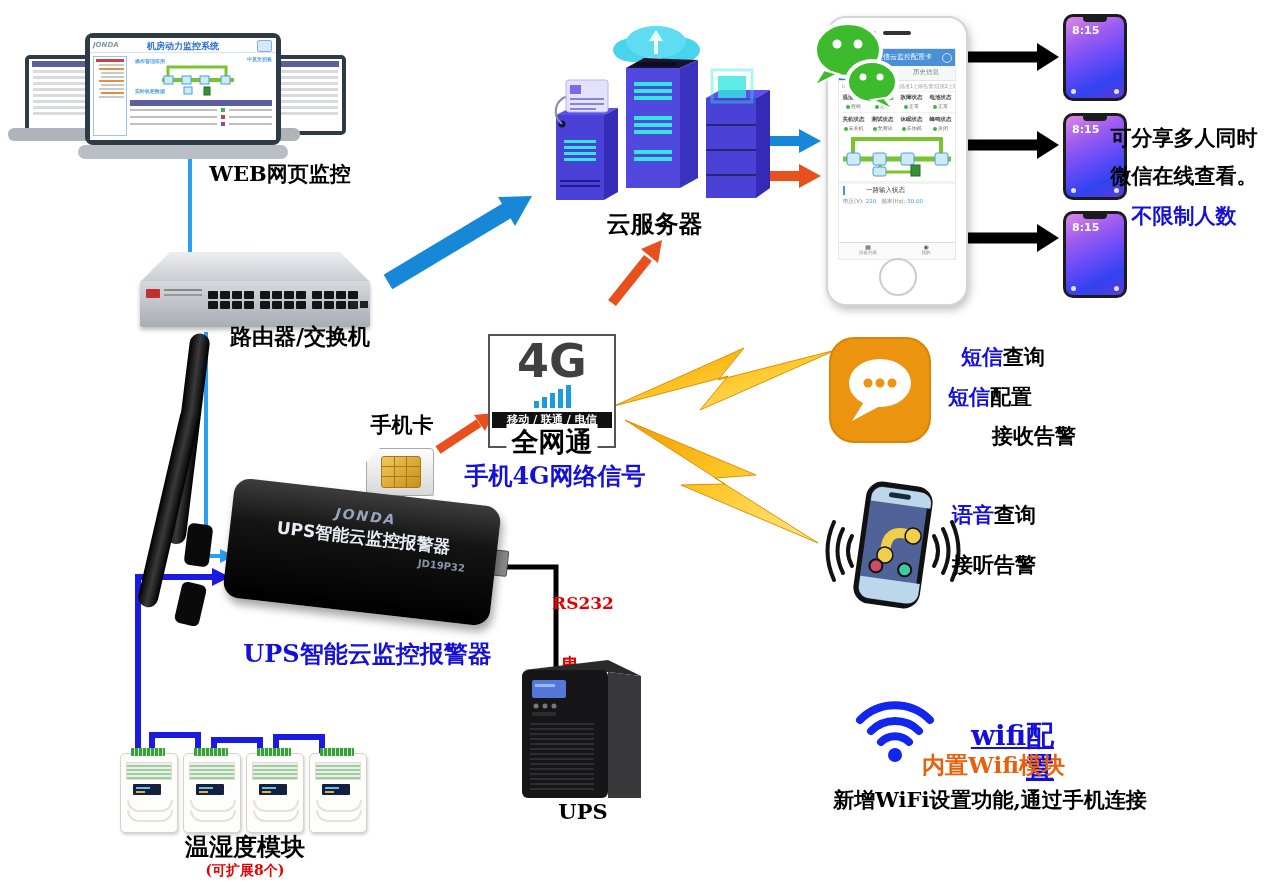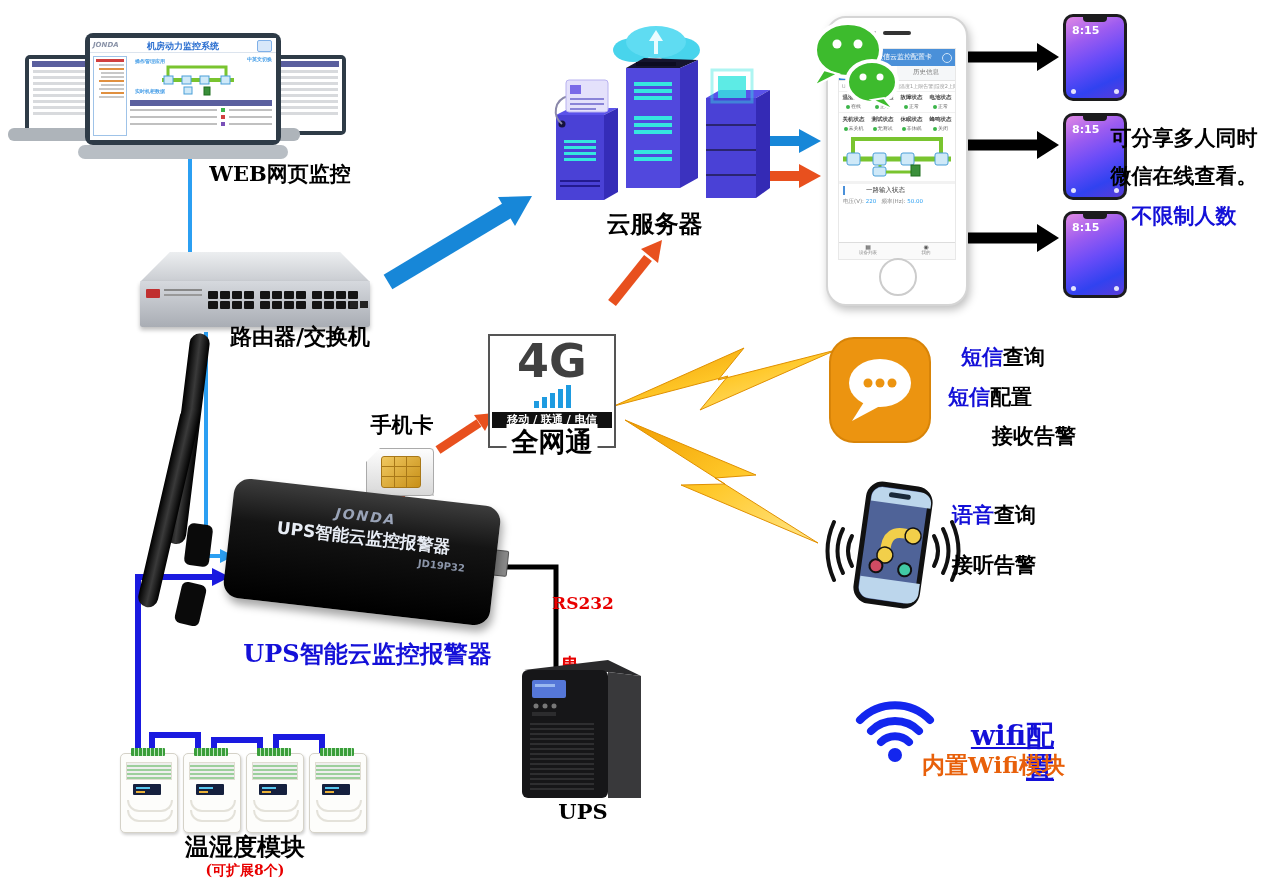--- a/index.html
+++ b/index.html
@@ -264,20 +264,21 @@
     <div style="display:flex;align-items:flex-end;justify-content:center;gap:3px;height:24px;">
       <div style="width:5px;height:7px;background:#1e9be0;"></div>
       <div style="width:5px;height:11px;background:#1e9be0;"></div>
       <div style="width:5px;height:15px;background:#1e9be0;"></div>
       <div style="width:5px;height:19px;background:#1e9be0;"></div>
       <div style="width:5px;height:23px;background:#1e9be0;"></div>
     </div>
     <div style="margin:4px 2px 0 2px;background:#111;color:#fff;font:700 11px 'DejaVu Sans',sans-serif;line-height:16px;">移动 / 联通 / 电信</div>
     <div class="abs" style="left:50%;bottom:-14px;transform:translateX(-50%);background:#fff;padding:0 5px;font-weight:700;font-size:27px;white-space:nowrap;">全网通</div>
   </div>
+  <div class="abs lbl blue" style="left:450px;top:462px;width:210px;font-size:24px;">手机4G网络信号</div>
 
   <div class="abs lbl" style="left:362px;top:413px;width:80px;font-size:21px;">手机卡</div>
   <div class="abs" style="left:366px;top:448px;width:66px;height:46px;background:linear-gradient(#fdfdfd,#d8d8d8);border:1px solid #aaa;border-radius:4px;clip-path:polygon(14px 0,100% 0,100% 100%,0 100%,0 14px);box-shadow:1px 2px 3px rgba(0,0,0,.25);">
     <div class="abs" style="left:14px;top:7px;width:38px;height:30px;background:linear-gradient(135deg,#f0c860,#c89018);border:1px solid #a87818;border-radius:3px;">
       <div class="abs" style="left:12px;top:0;width:1px;height:100%;background:#a87818;"></div>
       <div class="abs" style="left:24px;top:0;width:1px;height:100%;background:#a87818;"></div>
       <div class="abs" style="left:0;top:9px;width:100%;height:1px;background:#a87818;"></div>
       <div class="abs" style="left:0;top:19px;width:100%;height:1px;background:#a87818;"></div>
     </div>
   </div>
@@ -522,14 +523,15 @@
   <svg class="abs" style="left:843px;top:678px;" width="104" height="88">
     <g fill="none" stroke="#1326ee" stroke-width="8" stroke-linecap="round">
       <path d="M17,42 A49,49 0 0 1 87,42"></path>
       <path d="M28,53 A34,34 0 0 1 76,53"></path>
       <path d="M38,64 A20,20 0 0 1 66,64"></path>
     </g>
     <circle cx="52" cy="77" r="7" fill="#1326ee"></circle>
   </svg>
   <div class="abs lbl blue" style="left:944px;top:720px;width:110px;font-size:28px;text-align:right;font-family:'DejaVu Serif',serif;text-decoration:underline;">wifi配置</div>
   <div class="abs lbl orange" style="left:922px;top:752px;width:160px;font-size:23px;text-align:left;">内置Wifi模块</div>
+  <div class="abs lbl" style="left:800px;top:788px;width:380px;font-size:21px;">新增WiFi设置功能,通过手机连接</div>
 
 </div>
 
 </body></html>

